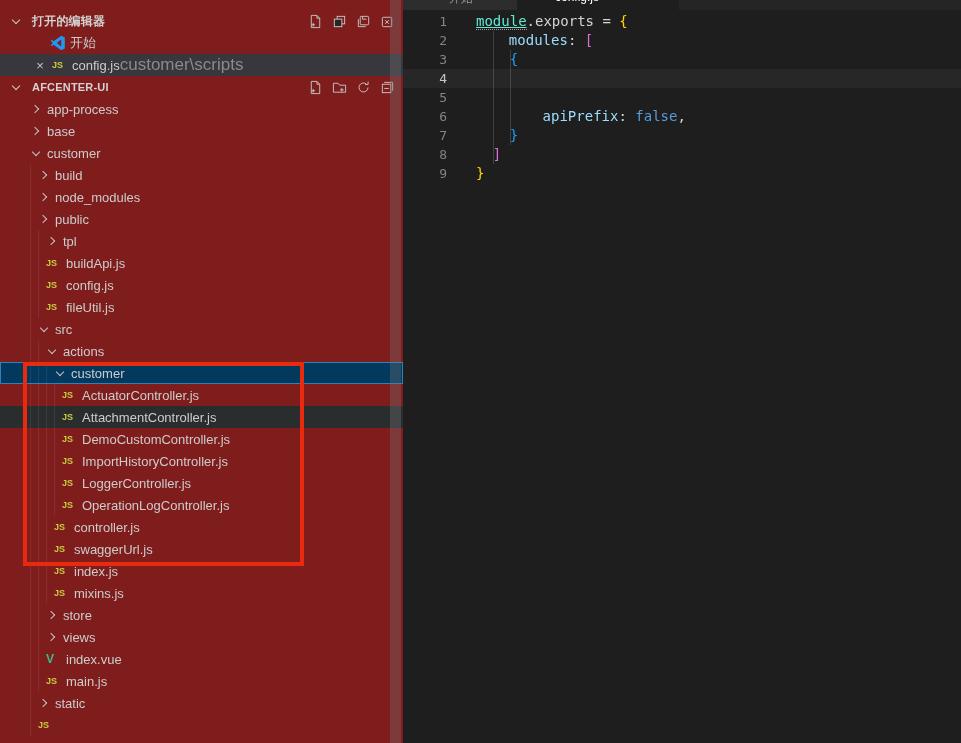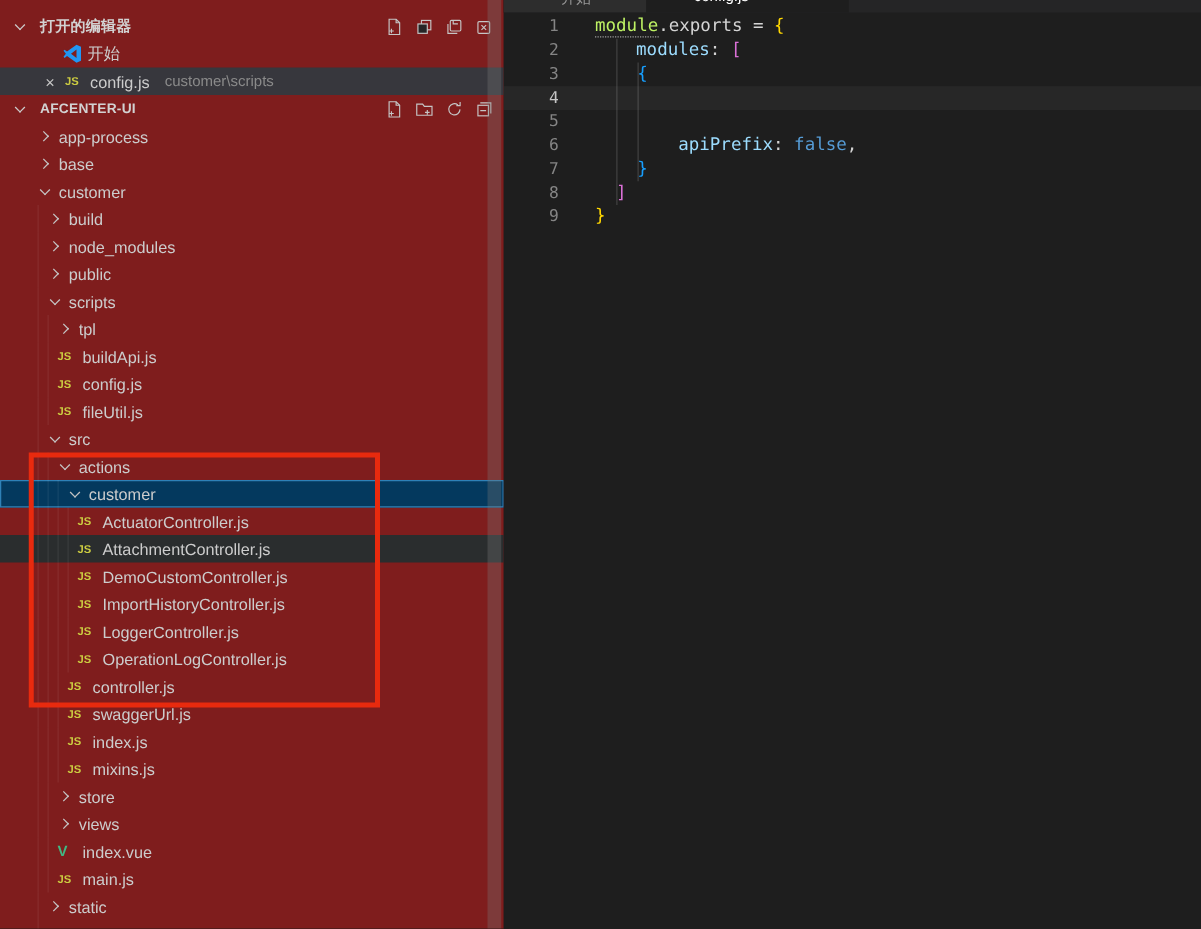--- a/index.html
+++ b/index.html
@@ -17,21 +17,21 @@
   .act svg { stroke:#c5c5c5; fill:none; stroke-width:1; }
 
   .twist { width:12px; height:12px; flex:none; position:relative; margin-right:4px; }
   .twist::after { content:""; position:absolute; left:3px; top:2px; width:5px; height:5px;
     border-right:1.4px solid #c5c5c5; border-bottom:1.4px solid #c5c5c5; transform:rotate(45deg); }
   .twist.collapsed::after { transform:rotate(-45deg); left:2px; top:3px; }
   .twist.hdr::after { border-color:#cccccc; }
 
   .row { height:22px; display:flex; align-items:center; font-size:13px; color:#cccccc; position:relative; cursor:pointer; white-space:nowrap; }
   .row .label { margin-left:1px; }
-  .row .desc { margin-left:12px; font-size:12px; color:#8a8a8a; }
+  .row .desc { margin-left:0; font-size:17px; color:#8a8a8a; }
   .row.sel-inactive { background:#37373d; }
   .row.sel-focus { background:#04395e; box-shadow:inset 0 0 0 1px #2f81b7; }
   .row.hovered { background:#2a2d2e; }
   .g { width:8px; align-self:stretch; flex:none; border-left:1px solid rgba(255,255,255,0.07); }
 
   .badge { width:17px; flex:none; display:flex; align-items:flex-start; justify-content:flex-start; margin-right:2px; }
   .badge .js { color:#cbcb41; font-weight:bold; font-size:9px; letter-spacing:0; }
   .badge .vue { color:#41b883; font-weight:bold; font-size:12px; }
   .closex { width:16px; flex:none; color:#c5c5c5; font-size:13px; text-align:center; margin-right:4px; }
 
@@ -61,21 +61,21 @@
   .codeline.current .lnum { color:#c6c6c6; }
   .ltext { padding-left:29px; white-space:pre; }
   .tk-plain { color:#d4d4d4; }
   .tk-prop  { color:#9cdcfe;margin-left:16px; }
   .tk-str   { color:#ce9178; }
   .tk-strlink { color:#ce9178; text-decoration:underline; }
   .tk-bool  { color:#569cd6; }
   .tk-b1 { color:#ffd700; }
   .tk-b2 { color:#da70d6; }
   .tk-b3 { color:#179fff; }
-  .tk-mod { color:#bef264; border-bottom:1px dotted #9d9d9d; }
+  .tk-mod { color:#5eead4; border-bottom:1px dotted #9d9d9d;text-decoration:underline; }
   .iguide { position:absolute; width:1px; background:#404040; }
 </style>
 </head>
 <body>
 
 <div class="sidebar">
   <div class="sidebar-inner">
 
     <div class="pane-header">
       <span class="twist hdr"></span>
@@ -182,25 +182,20 @@
         </div>
         <div class="row">
           <span class="g"></span>
           <span class="twist collapsed"></span>
           <span class="label">node_modules</span>
         </div>
         <div class="row">
           <span class="g"></span>
           <span class="twist collapsed"></span>
           <span class="label">public</span>
-        </div>
-        <div class="row">
-          <span class="g"></span>
-          <span class="twist"></span>
-          <span class="label">scripts</span>
         </div>
         <div class="row">
           <span class="g"></span>
           <span class="g"></span>
           <span class="twist collapsed"></span>
           <span class="label">tpl</span>
         </div>
         <div class="row">
           <span class="g"></span>
           <span class="g"></span>

